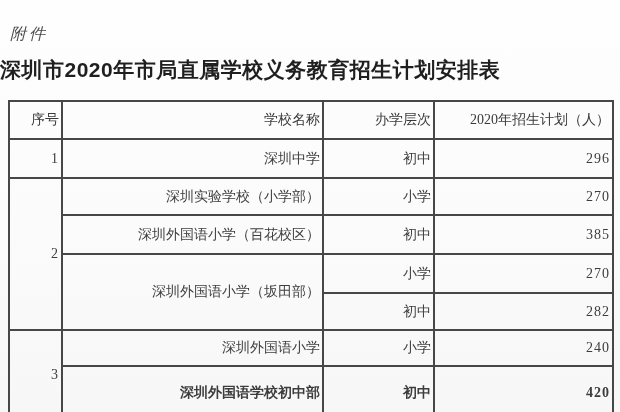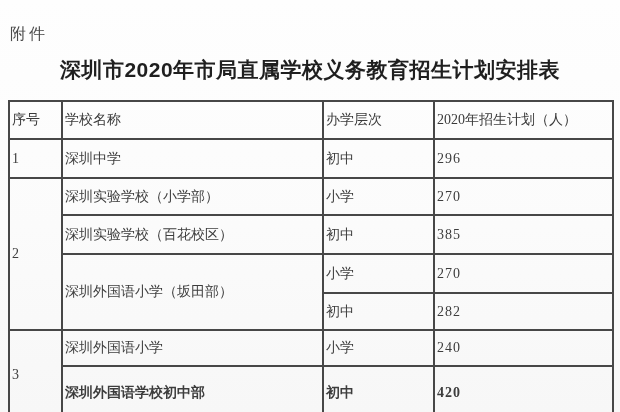--- a/index.html
+++ b/index.html
@@ -17,43 +17,44 @@
     overflow: hidden;
     background: linear-gradient(180deg, #fefefe 0%, #fbfbfb 55%, #f7f7f7 100%);
     color: #3d3d3d;
   }
   .attachment {
     position: absolute;
     left: 10px; top: 24px;
     font-size: 16px;
     letter-spacing: 3px;
     color: #4a4a4a;
+    font-style: italic;
   }
   .title {
     position: absolute;
     left: 0; top: 56px;
     width: 620px;
-    text-align: center;
+    text-align: left;
     font-family: "Liberation Sans", "DejaVu Sans", sans-serif;
     font-weight: bold;
     font-size: 21px;
     line-height: 28px;
     color: #1f1f1f;
     letter-spacing: 0.5px;
   }
   table.enroll {
     position: absolute;
     left: 8px; top: 100px;
     width: 604px;
     border-collapse: collapse;
     table-layout: fixed;
   }
   .enroll td {
     border: 2px solid #474747;
-    text-align: left;
+    text-align: right;
     vertical-align: middle;
     font-size: 14px;
     color: #3d3d3d;
     padding: 0 2px;
     overflow: hidden;
     margin-left: 7px;
   }
   .col-no    { width: 53px; }
   .col-school{ width: 261px; }
   .col-level { width: 111px; }
@@ -108,21 +109,21 @@
         <td class="num">296</td>
       </tr>
 
       <tr class="r-2a">
         <td class="num" rowspan="4">2</td>
         <td>深圳实验学校（小学部）</td>
         <td>小学</td>
         <td class="num">270</td>
       </tr>
       <tr class="r-2b">
-        <td>深圳实验学校（百花校区）</td>
+        <td>深圳外国语小学（百花校区）</td>
         <td>初中</td>
         <td class="num">385</td>
       </tr>
       <tr class="r-2c">
         <td rowspan="2">深圳外国语小学（坂田部）</td>
         <td>小学</td>
         <td class="num">270</td>
       </tr>
       <tr class="r-2d">
         <td>初中</td>

